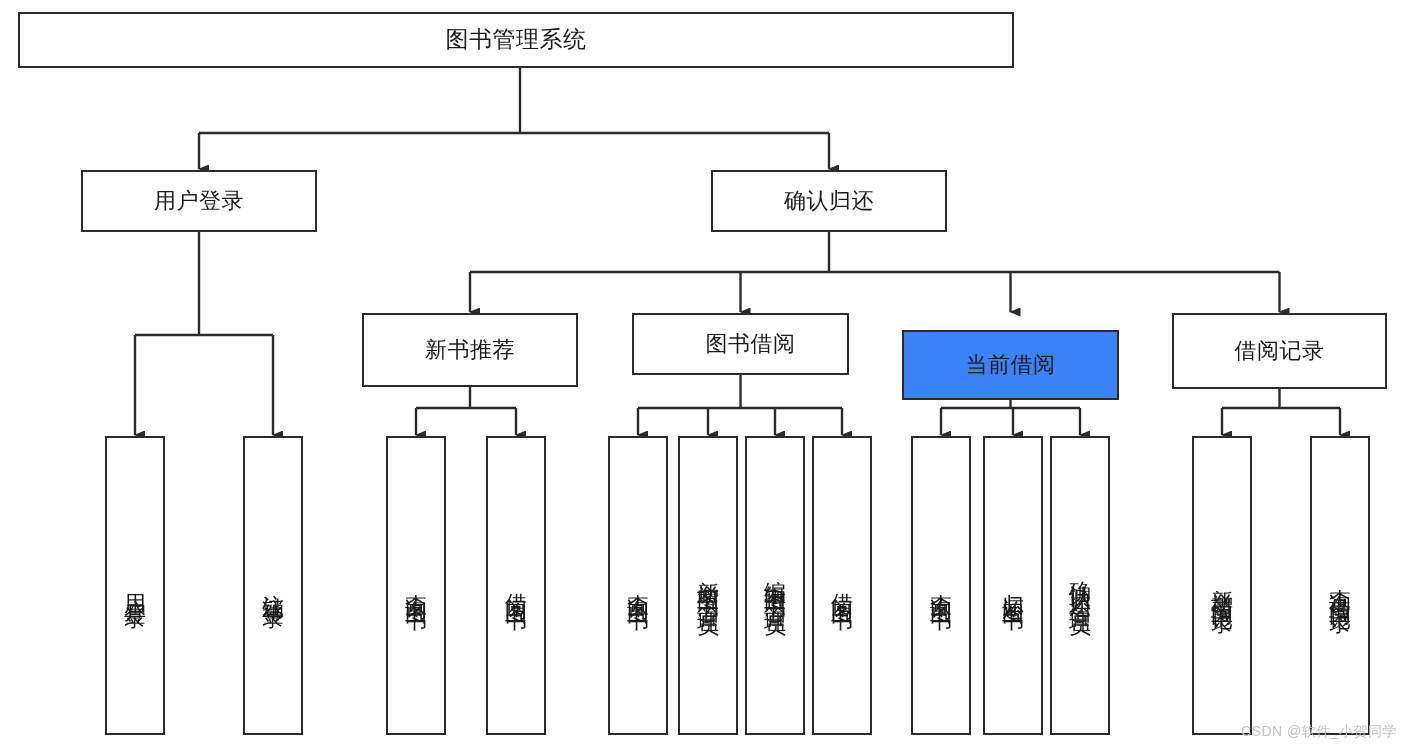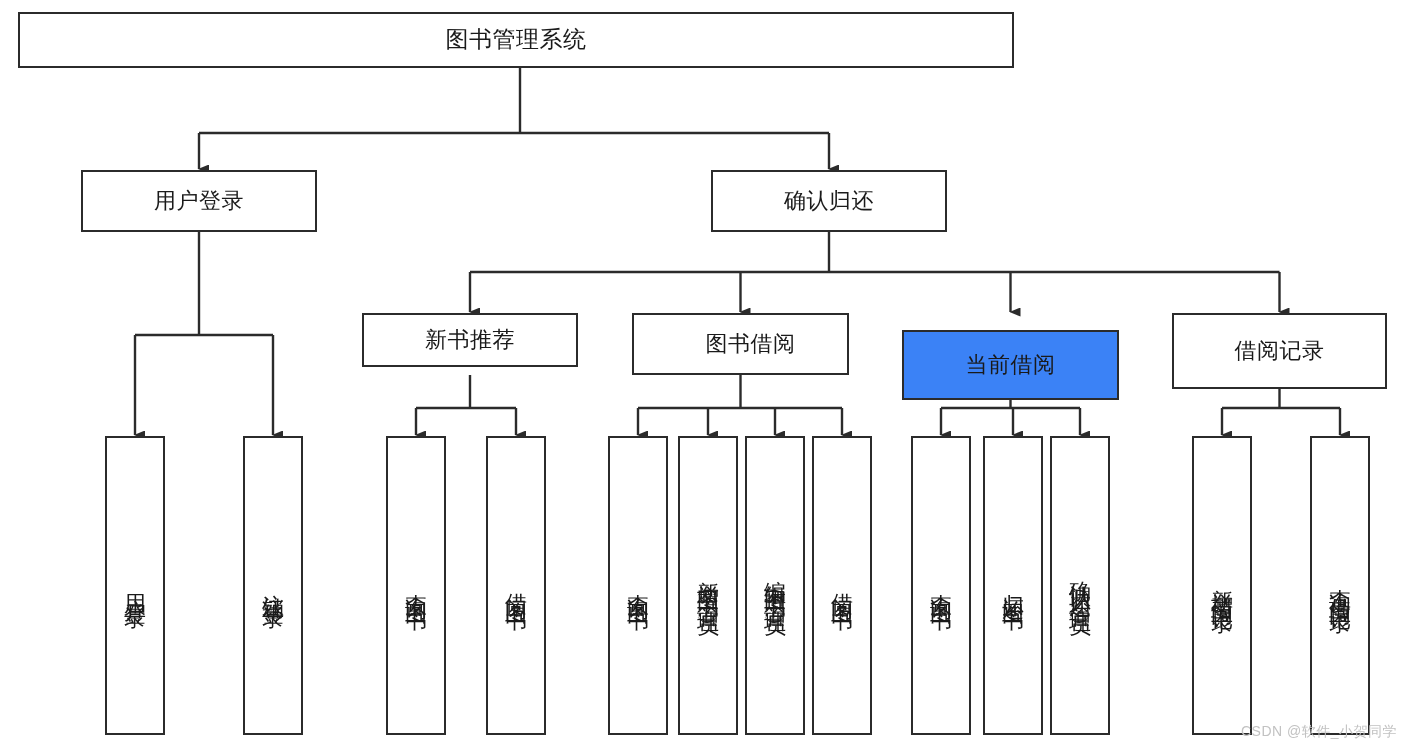--- a/index.html
+++ b/index.html
@@ -119,21 +119,21 @@
   <div id="node-layer">
       <div class="node level-0" style="left: 18px; top: 12px; width: 996px; height: 56px; border-color: rgb(43, 43, 43); background: rgb(255, 255, 255);">
         <span class="node-label" style="color: rgb(26, 26, 26);">图书管理系统</span>
       </div>
       <div class="node level-1" style="left: 81px; top: 170px; width: 236px; height: 62px; border-color: rgb(43, 43, 43); background: rgb(255, 255, 255);">
         <span class="node-label" style="color: rgb(26, 26, 26);">用户登录</span>
       </div>
       <div class="node level-1" style="left: 711px; top: 170px; width: 236px; height: 62px; border-color: rgb(43, 43, 43); background: rgb(255, 255, 255);">
         <span class="node-label" style="color: rgb(26, 26, 26);">确认归还</span>
       </div>
-      <div class="node level-2" style="left: 362px; top: 313px; width: 216px; height: 54px; border-color: rgb(43, 43, 43); background: rgb(255, 255, 255);">
+      <div class="node level-2" style="left: 362px; top: 313px; width: 216px; height: 74px; border-color: rgb(43, 43, 43); background: rgb(255, 255, 255);">
         <span class="node-label" style="color: rgb(26, 26, 26);">新书推荐</span>
       </div>
       <div class="node level-2" style="left: 632px; top: 313px; width: 217px; height: 62px; border-color: rgb(43, 43, 43); background: rgb(255, 255, 255); padding-left: 20px;">
         <span class="node-label" style="color: rgb(26, 26, 26);">图书借阅</span>
       </div>
       <div class="node level-2" style="left: 902px; top: 330px; width: 217px; height: 70px; border-color: rgb(43, 43, 43); background: #3b82f6;">
         <span class="node-label" style="color: rgb(26, 26, 26);">当前借阅</span>
       </div>
       <div class="node level-2" style="left: 1172px; top: 313px; width: 215px; height: 76px; border-color: rgb(43, 43, 43); background: rgb(255, 255, 255);">
         <span class="node-label" style="color: rgb(26, 26, 26);">借阅记录</span>

